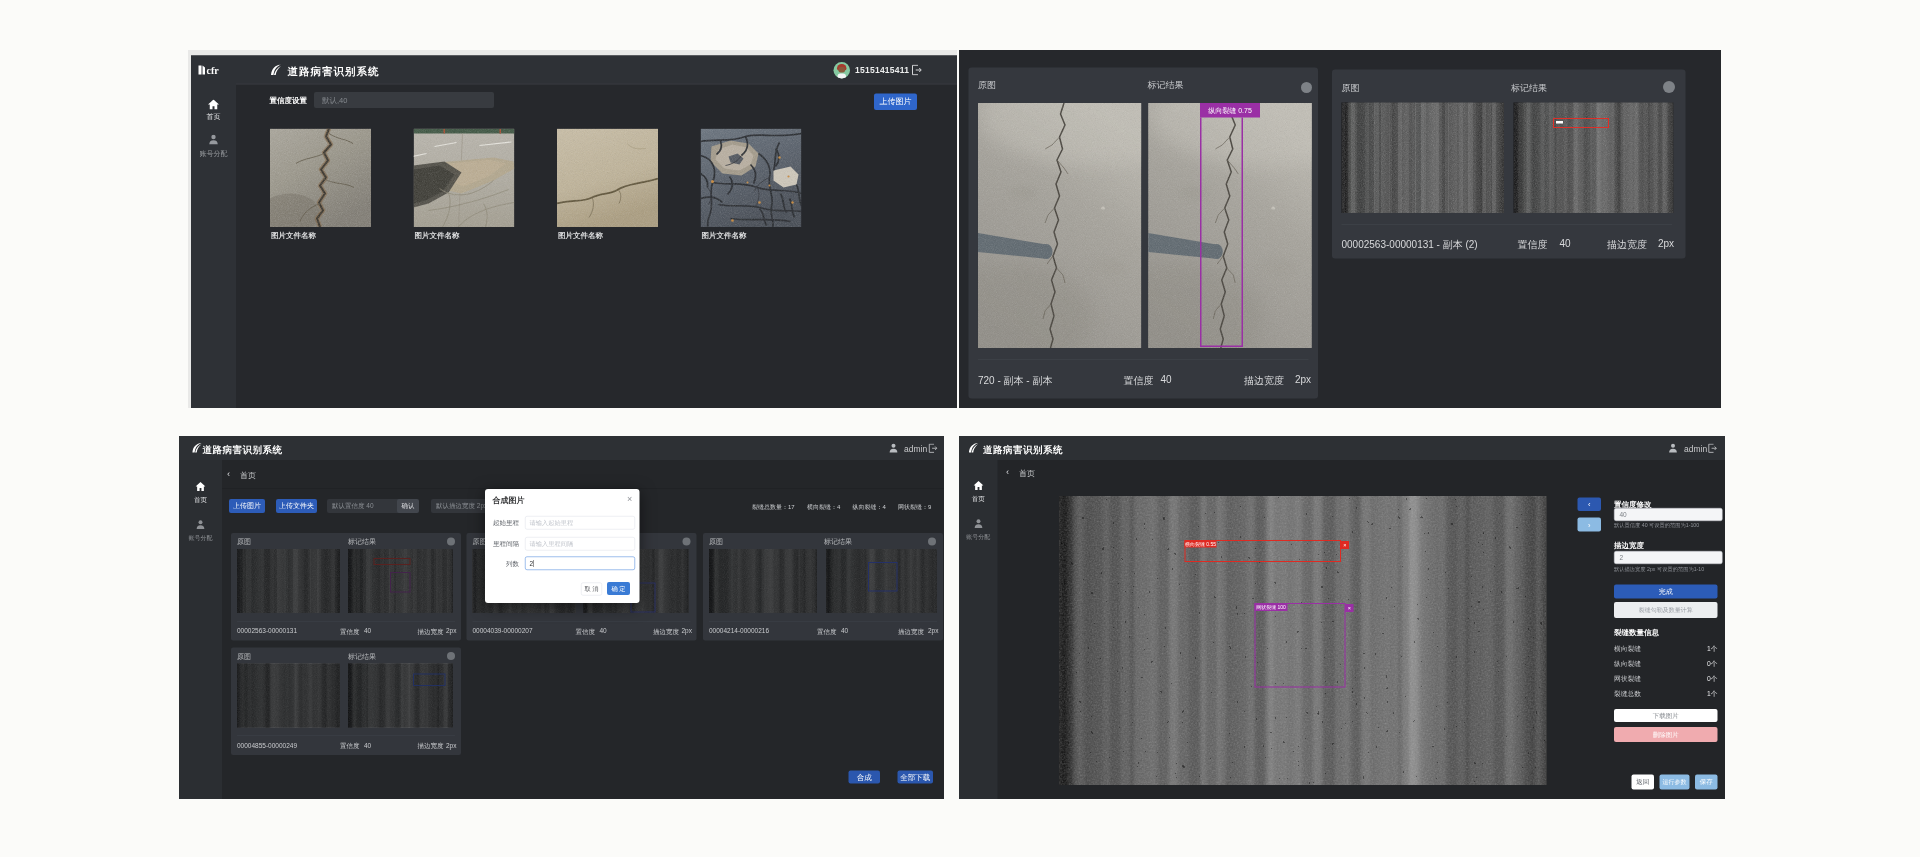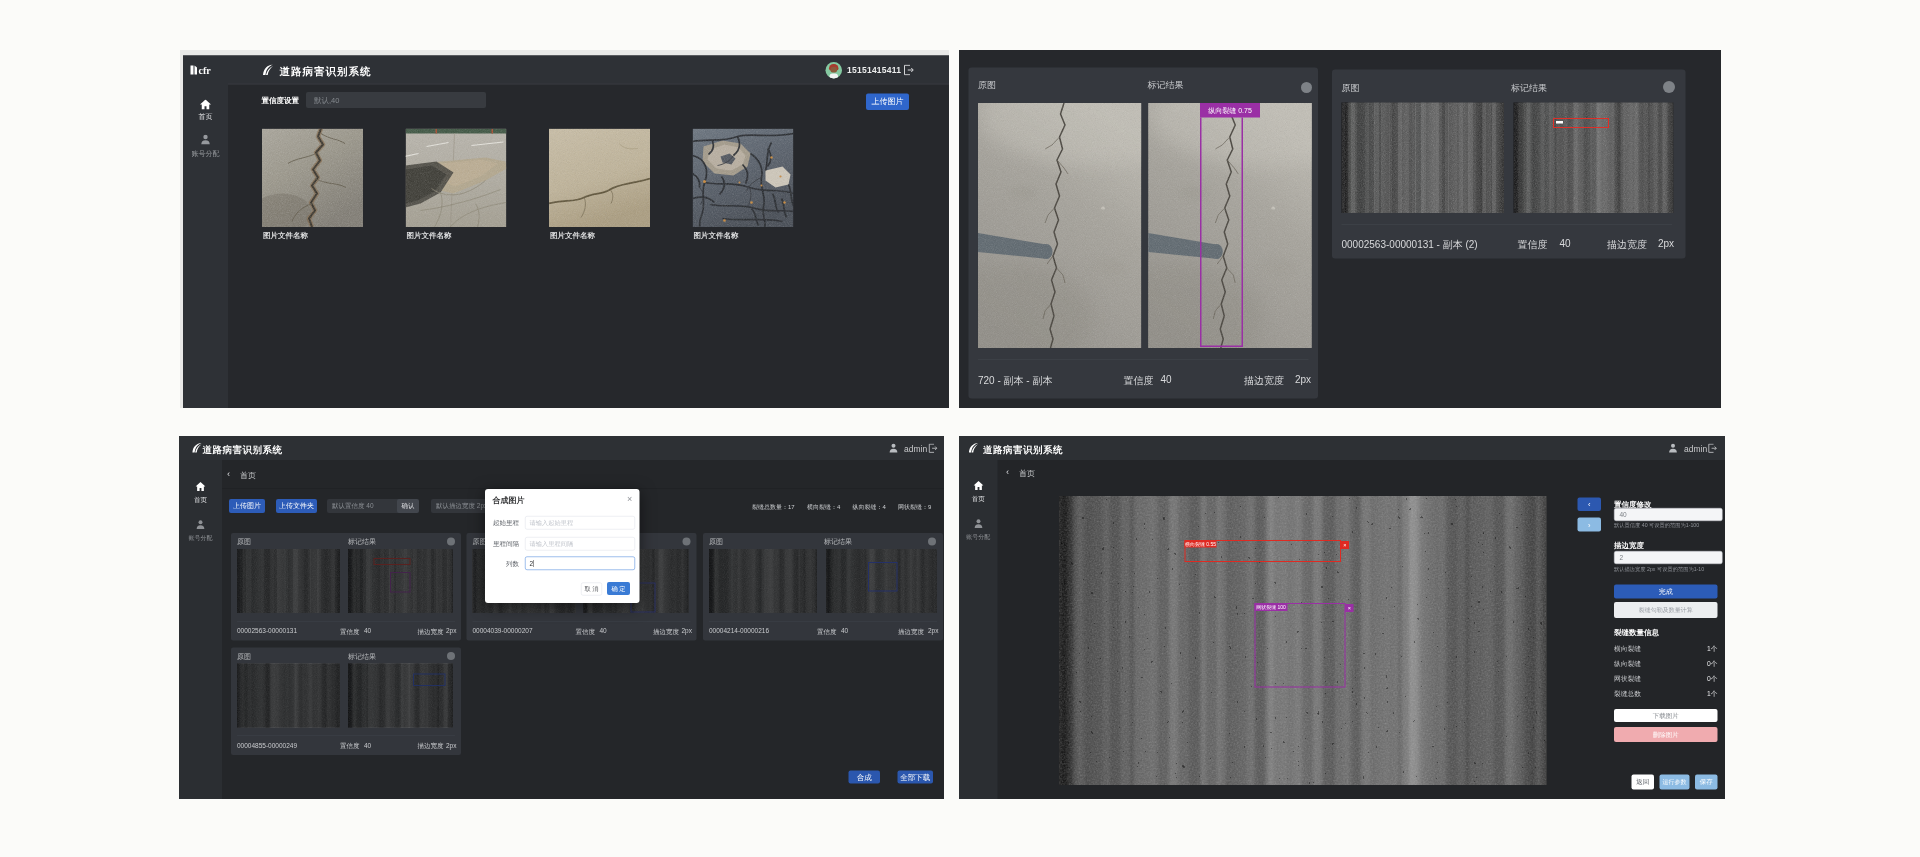--- a/index.html
+++ b/index.html
@@ -51,21 +51,21 @@
       </filter>
 <filter id="soft" x="-30%" y="-30%" width="160%" height="160%">
         <feGaussianBlur stdDeviation="18"></feGaussianBlur>
       </filter>
 <filter id="soft2" x="-30%" y="-30%" width="160%" height="160%">
         <feGaussianBlur stdDeviation="7"></feGaussianBlur>
       </filter>
 </defs>
 </svg>
 
-<div class="p" id="tl" style="left:180px;top:50px;width:769px;height:358px;background:#e9e9e8">
+<div class="p" id="tl" style="left:188px;top:50px;width:769px;height:358px;background:#e9e9e8">
 <div class="d" style="width:1538px;height:716px">
 <div class="a" style="left:6px;top:11px;width:1532px;height:705px;background:#26282c"></div>
 <div class="a" style="left:6px;top:11px;width:90px;height:705px;background:#2e3136"></div>
 <div class="a" style="left:96px;top:11px;width:1442px;height:56px;background:#2e3136;border-bottom:2px solid #37393e"></div>
 
 <div class="a" style="left:20px;top:29px;width:72px;height:22px">
 <svg width="72" height="22" viewBox="0 0 72 22">
           <path d="M1 2 h6 v18 h-6 z M9 2 l5 4 v14 h-5 z" fill="#fff"></path>
           <text x="17" y="18" font-family="Liberation Serif,serif" font-size="20" font-weight="bold" fill="#fff">cfr</text>
         </svg>

